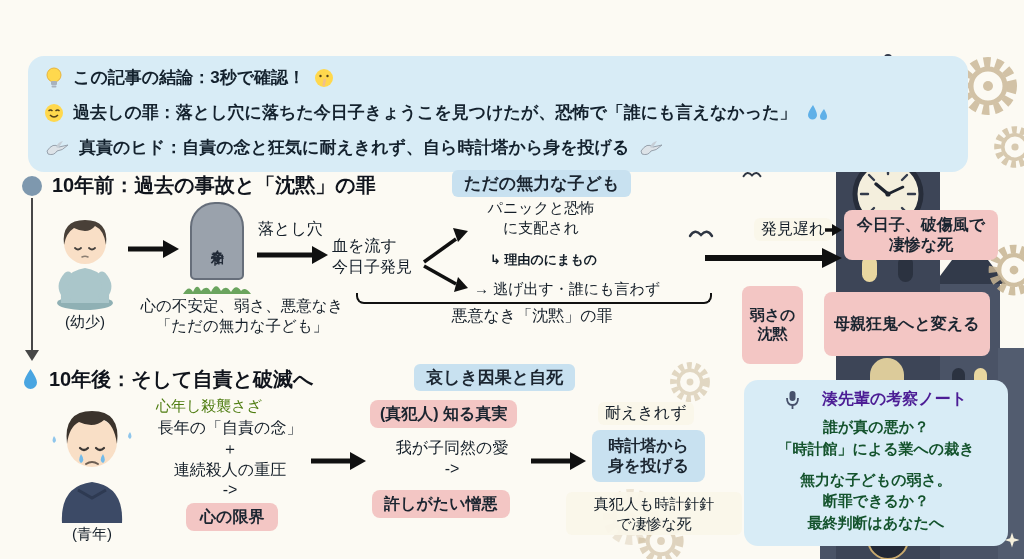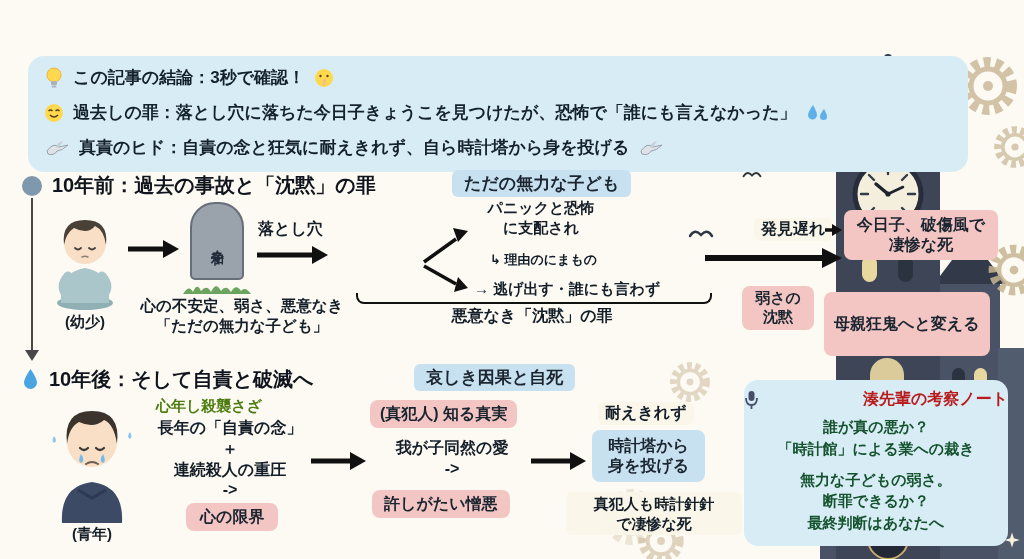--- a/index.html
+++ b/index.html
@@ -1,19 +1,19 @@
 <!DOCTYPE html>
 <html style="--bg-cream: #fcfaf3; --panel-blue: #d8ecf6; --badge-blue: #c8e1f0; --badge-pink: #f3c6c4; --tower-dark: #3d4557; --gear-tan: #c8b593;"><head>
 <meta charset="utf-8">
 <style>
   html,body{margin:0;padding:0;}
   body{font-family:"Liberation Sans","DejaVu Sans",sans-serif;background:#e9e9e9;}
   #canvas{position:relative;width:1024px;height:559px;background:var(--bg-cream,#fcfaf3);overflow:hidden;color:#141e28;}
   .abs{position:absolute;}
-  .txt{position:absolute;font-weight:700;color:#141e28;line-height:1.3;}
+  .txt{position:absolute;font-weight:400;color:#141e28;line-height:1.3;}
   .pre{white-space:pre-line;}
   .center{text-align:center;}
   .badge{position:absolute;font-weight:700;border-radius:8px;color:#1b2530;line-height:1.25;}
   .badge.pink{background:var(--badge-pink,#f3c6c4);}
   .badge.blue{background:var(--badge-blue,#c8e1f0);border-radius:6px;}
   .panel{position:absolute;background:var(--panel-blue,#d8ecf6);border-radius:16px;}
   #title{position:absolute;top:5px;left:0;width:100%;text-align:center;font-size:28px;font-weight:800;letter-spacing:.5px;color:#0d141c;}
   .srow{display:flex;align-items:center;gap:9px;height:35px;padding-left:16px;font-size:17px;font-weight:700;color:#14222e;}
   .hdr{position:absolute;display:flex;align-items:center;gap:10px;font-size:20px;font-weight:800;color:#10141c;}
   .ico{display:inline-flex;align-items:center;flex:0 0 auto;}
@@ -206,20 +206,22 @@
         <path d="M0 16 Q6 6 10 14 Q14 4 18 13 Q24 6 28 14 Q33 3 38 13 Q43 6 48 14 Q53 5 58 13 Q62 8 68 16 Z" fill="#6aa45e"></path>
       </svg>
   </div>
 
   <div class="txt" style="left:258px;top:219px;font-size:16px">落とし穴</div>
   <svg class="abs" style="left:256px;top:244px" width="72" height="22">
       <line x1="1" y1="11" x2="58" y2="11" stroke="#101010" stroke-width="5"></line>
       <polygon points="56,2 72,11 56,20" fill="#101010"></polygon>
     </svg>
 
+  <div class="txt pre" style="left:332px;top:236px;font-size:16px">血を流す
+今日子発見</div>
 
   <svg class="abs" style="left:420px;top:218px" width="56" height="78" viewBox="0 0 56 78">
     <line x1="4" y1="44" x2="36" y2="21" stroke="#101010" stroke-width="3.6"></line>
     <polygon points="33,10 48,13 38,24" fill="#101010"></polygon>
     <line x1="4" y1="48" x2="36" y2="66" stroke="#101010" stroke-width="3.6"></line>
     <polygon points="34,74 48,70 38,59" fill="#101010"></polygon>
   </svg>
 
   <div class="txt pre center" style="left:466px;top:198px;width:150px;font-size:15px">パニックと恐怖
 に支配され</div>
@@ -238,21 +240,21 @@
     </svg>
 
   <div class="txt pill-cream" style="left:754px;top:218px;font-size:16px;padding:1px 7px">発見遅れ</div>
   <div class="badge pink pre center" style="left:844px;top:210px;width:154px;padding:5px 0;font-size:16px">今日子、破傷風で
 凄惨な死</div>
   <svg class="abs" style="left:824px;top:222px" width="18" height="16">
       <line x1="1" y1="8" x2="9" y2="8" stroke="#101010" stroke-width="3.5"></line>
       <polygon points="8,2 18,8 8,14" fill="#101010"></polygon>
     </svg>
 
-  <div class="badge pink pre center" style="left:742px;top:286px;width:72px;padding:3px 0;font-size:15px">弱さの
+  <div class="badge pink pre center" style="left:742px;top:286px;width:61px;padding:20px 0;font-size:15px">弱さの
 沈黙</div>
   <div class="badge pink" style="left:824px;top:292px;padding:22px 10px;font-size:16px">母親狂鬼へと変える</div>
 
   <div class="hdr" style="left:22px;top:366px">
     <span class="ico">
         <svg width="17" height="23" viewBox="0 0 17 23">
           <path d="M8.5 1 Q15 10.5 15 14.5 A6.5 6.5 0 1 1 2 14.5 Q2 10.5 8.5 1 Z" fill="#49a5e1"></path>
         </svg>
       </span>
     <span>10年後：そして自責と破滅へ</span>
@@ -298,21 +300,21 @@
       <polygon points="40,2 56,11 40,20" fill="#101010"></polygon>
     </svg>
 
   <div class="txt pill-cream" style="left:598px;top:402px;font-size:16px;padding:1px 7px">耐えきれず</div>
   <div class="badge blue pre center" style="left:592px;top:430px;padding:6px 16px;font-size:16px;border-radius:8px">時計塔から
 身を投げる</div>
   <div class="txt pre center pill-cream" style="left:566px;top:492px;width:172px;font-size:15px;padding:2px 2px">真犯人も時計針針
 で凄惨な死</div>
 
   <div class="panel" style="left:744px;top:380px;width:264px;height:166px;border-radius:14px">
-    <div style="display:flex;align-items:center;justify-content:space-between;gap:22px;margin-top:9px;font-size:16px;font-weight:800;color:#b91c1c">
+    <div style="display:flex;align-items:center;justify-content:center;gap:22px;margin-top:9px;font-size:16px;font-weight:800;color:#4c1d95">
       <span class="ico">
           <svg width="15" height="20" viewBox="0 0 15 20">
             <rect x="4.5" y="1" width="6" height="10" rx="3" fill="#46506a"></rect>
             <path d="M2 8 Q2 15 7.5 15 Q13 15 13 8" stroke="#46506a" stroke-width="1.8" fill="none"></path>
             <line x1="7.5" y1="15" x2="7.5" y2="19" stroke="#46506a" stroke-width="1.8"></line>
           </svg>
         </span>
       <span>湊先輩の考察ノート</span>
     </div>
     <div style="margin-top:6px">

